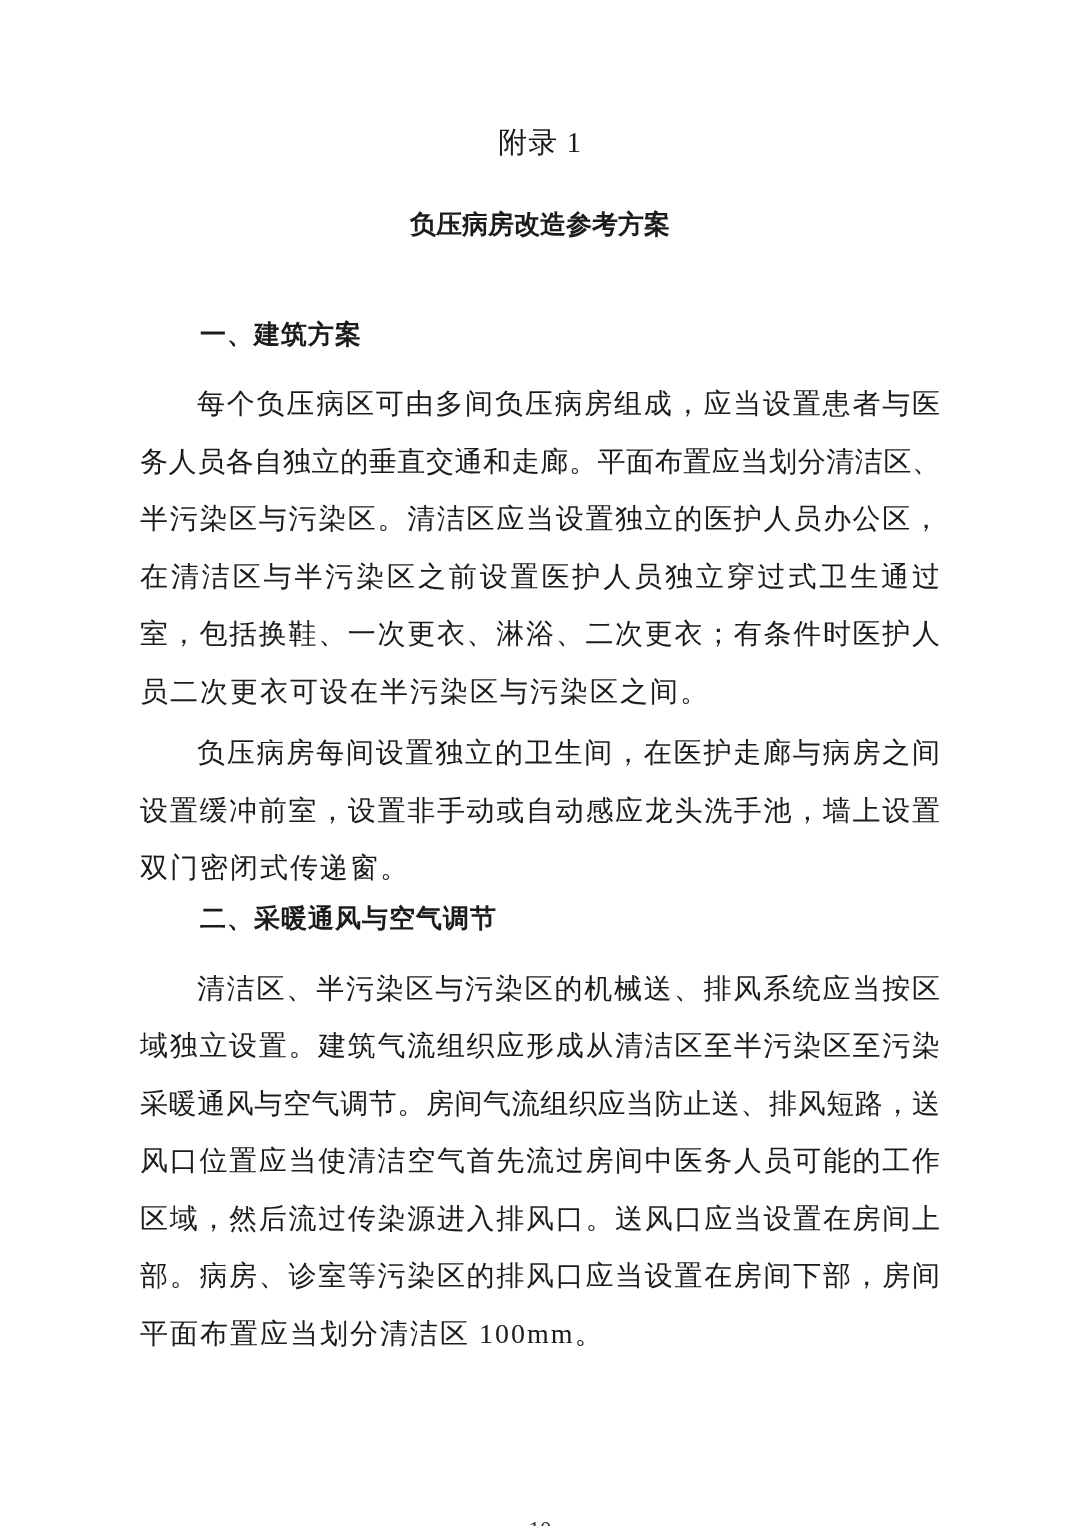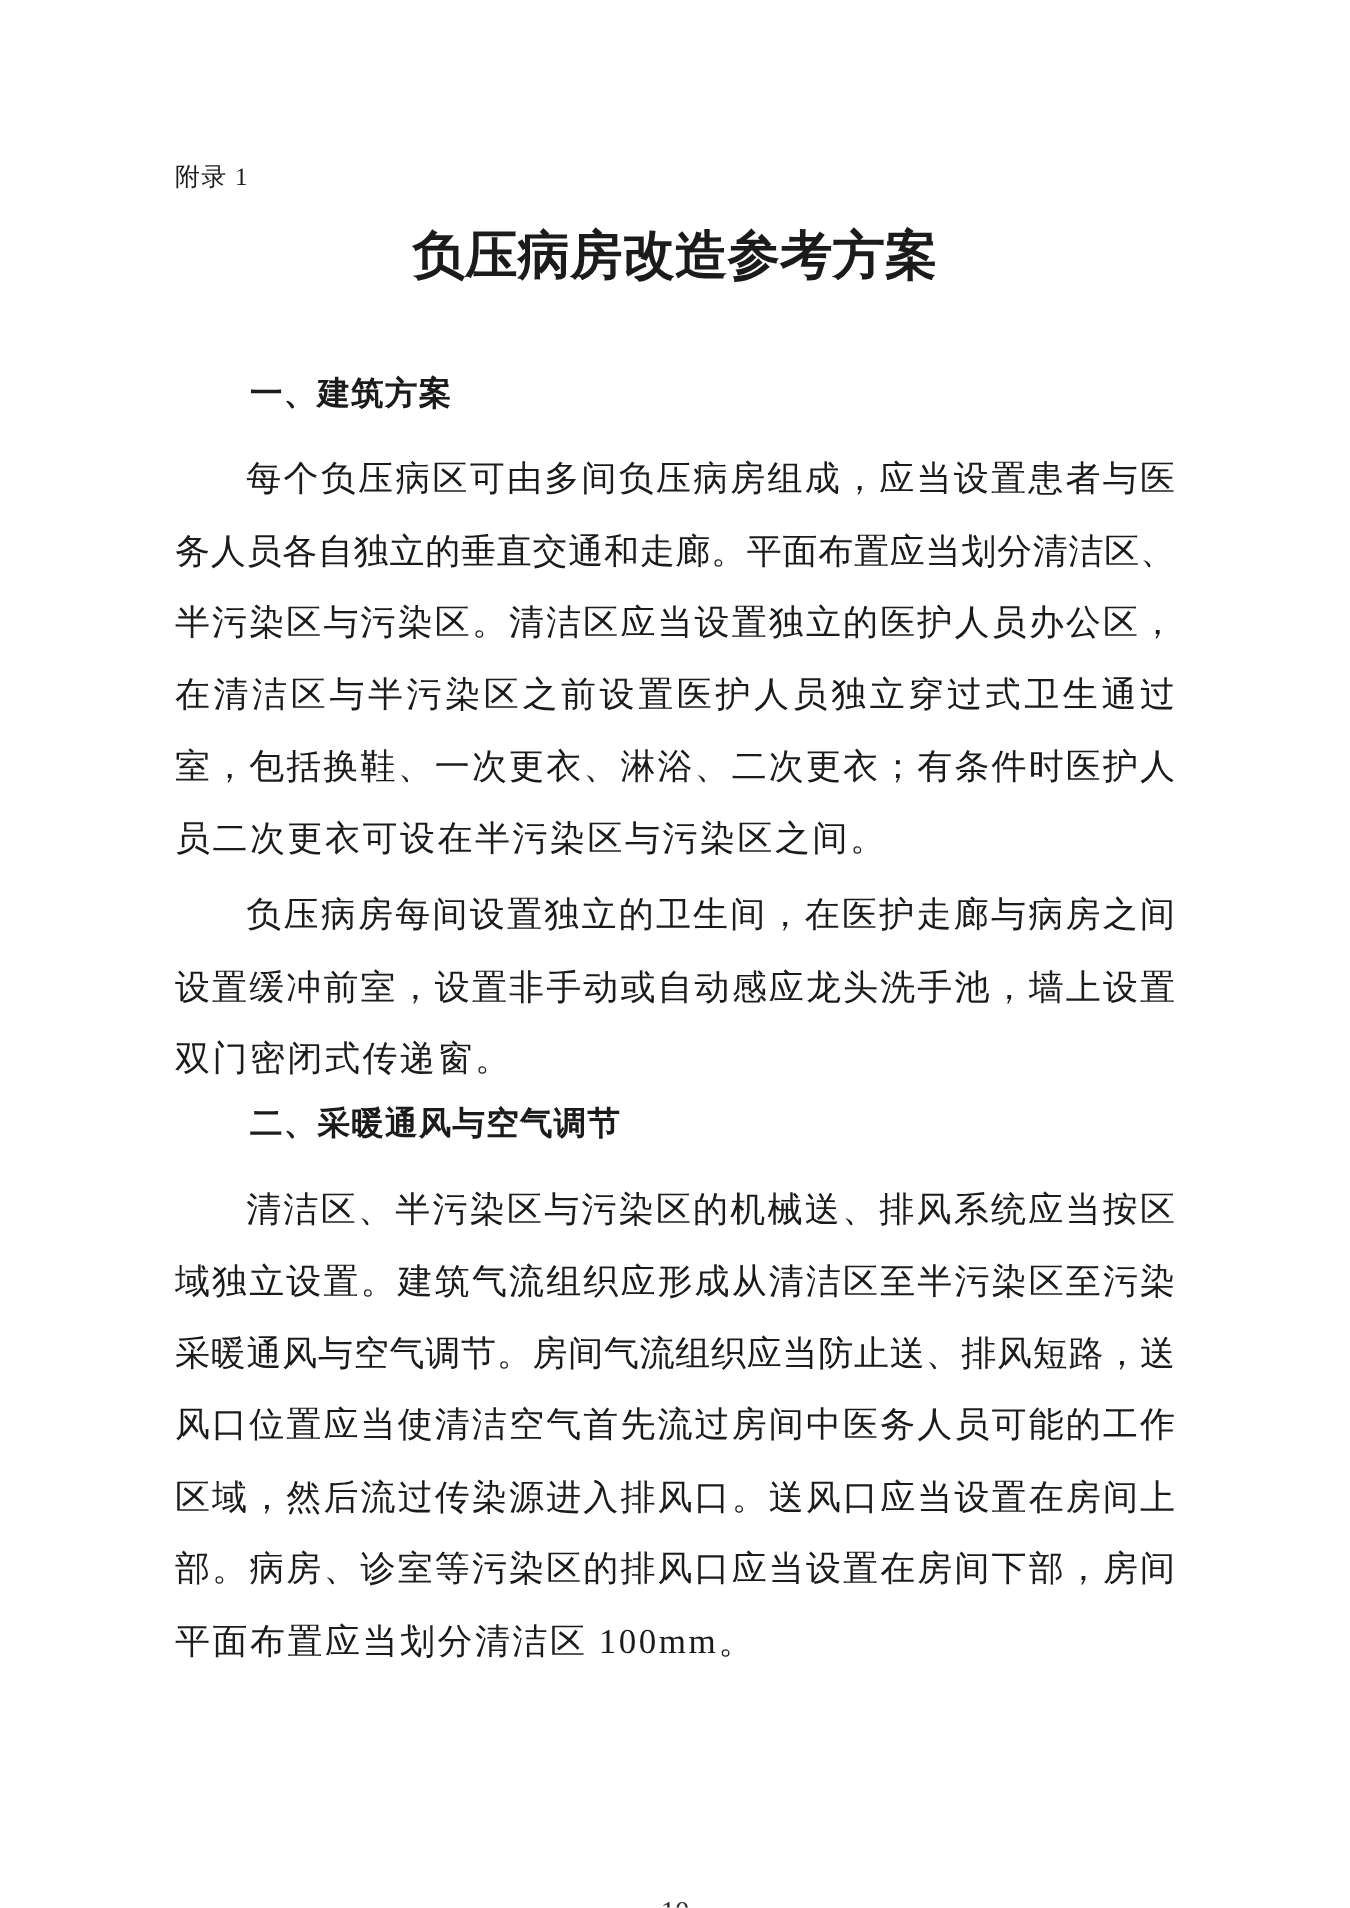--- a/index.html
+++ b/index.html
@@ -14,27 +14,28 @@
   }
   .page {
     position: relative;
     width: 1080px;
     height: 1526px;
     background: #ffffff;
     padding: 0 140px;
   }
   .appendix {
     margin-top: 122px;
-    font-size: 20px;
+    font-size: 29px;
     line-height: 40px;
     letter-spacing: 1px;
+    text-align: center;
   }
   .doc-title {
-    margin-top: 16px;
-    font-size: 42px;
+    margin-top: 36px;
+    font-size: 26px;
     line-height: 54px;
     font-weight: bold;
     text-align: center;
     font-family: "Liberation Serif", "DejaVu Serif", serif;
   }
   .sec-heading {
     font-family: "Liberation Sans", "DejaVu Sans", sans-serif;
     font-weight: bold;
     font-size: 26px;
     line-height: 40px;

